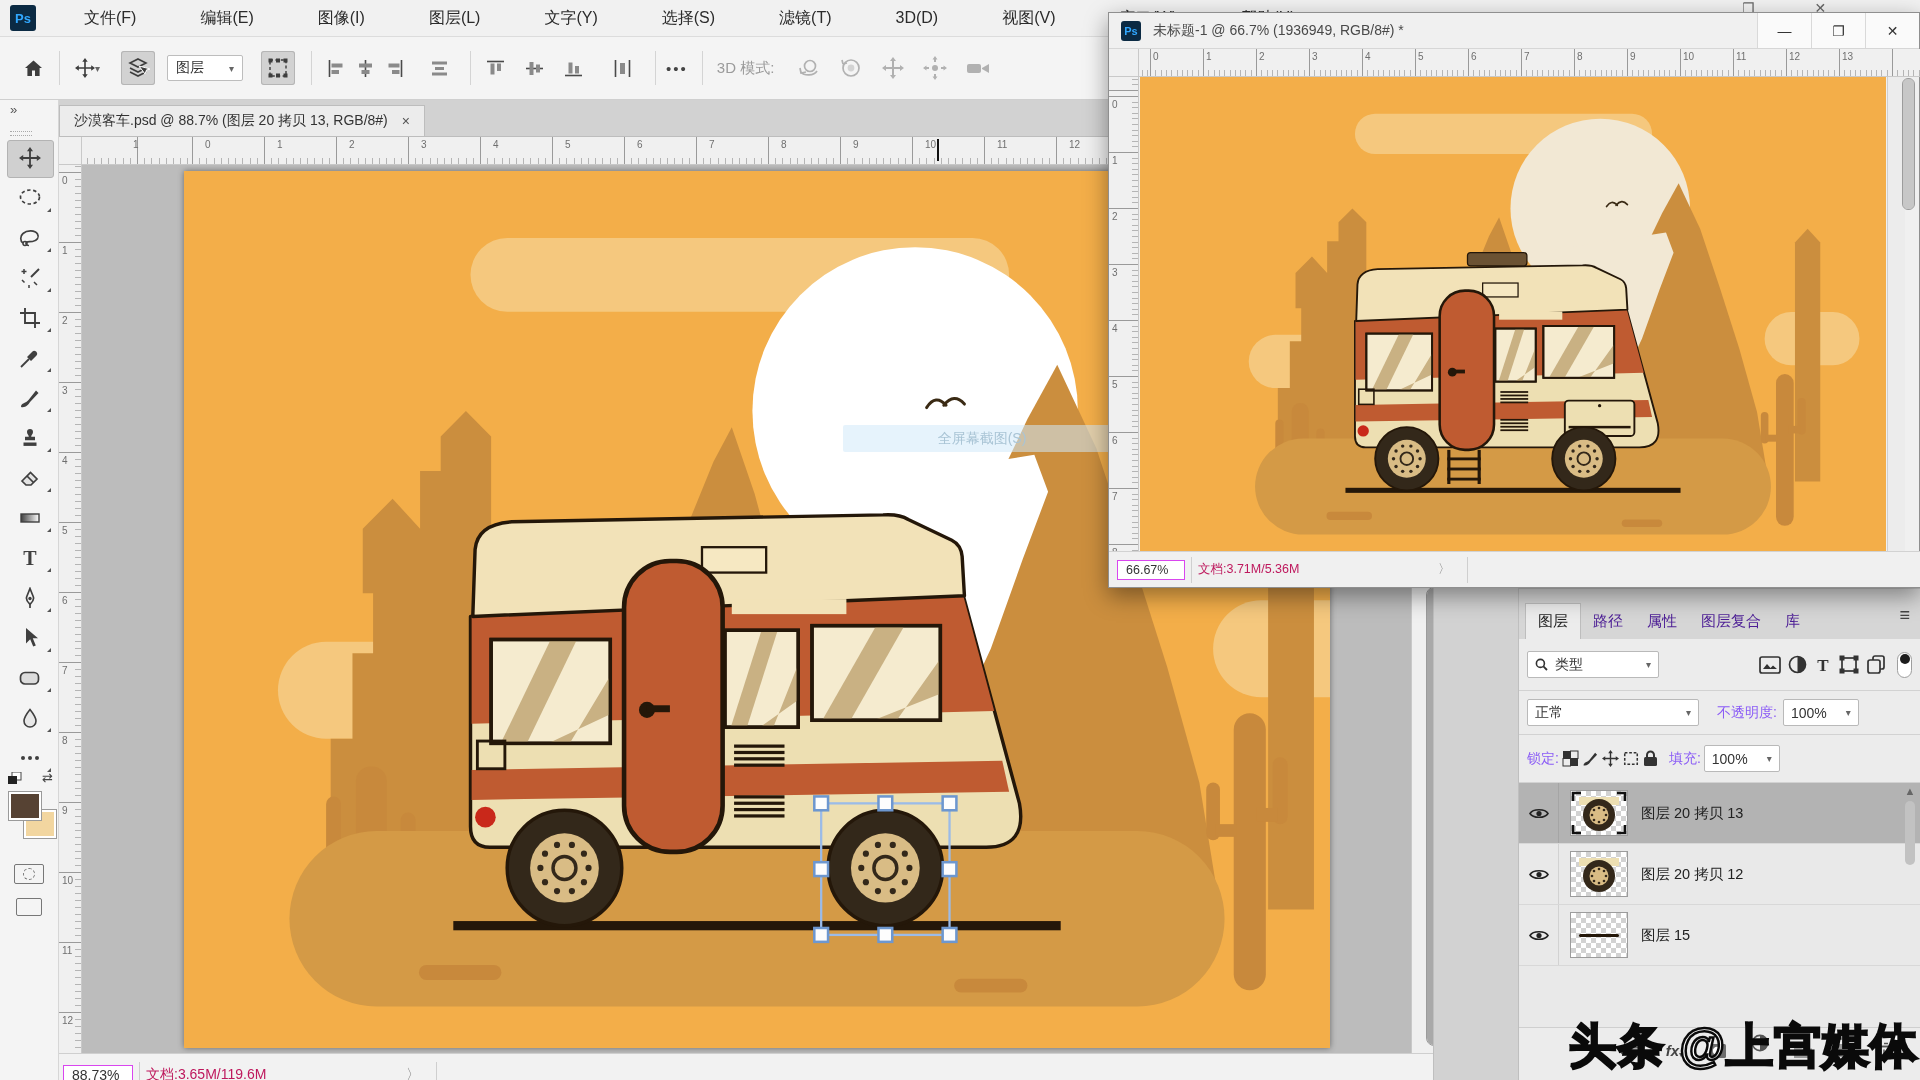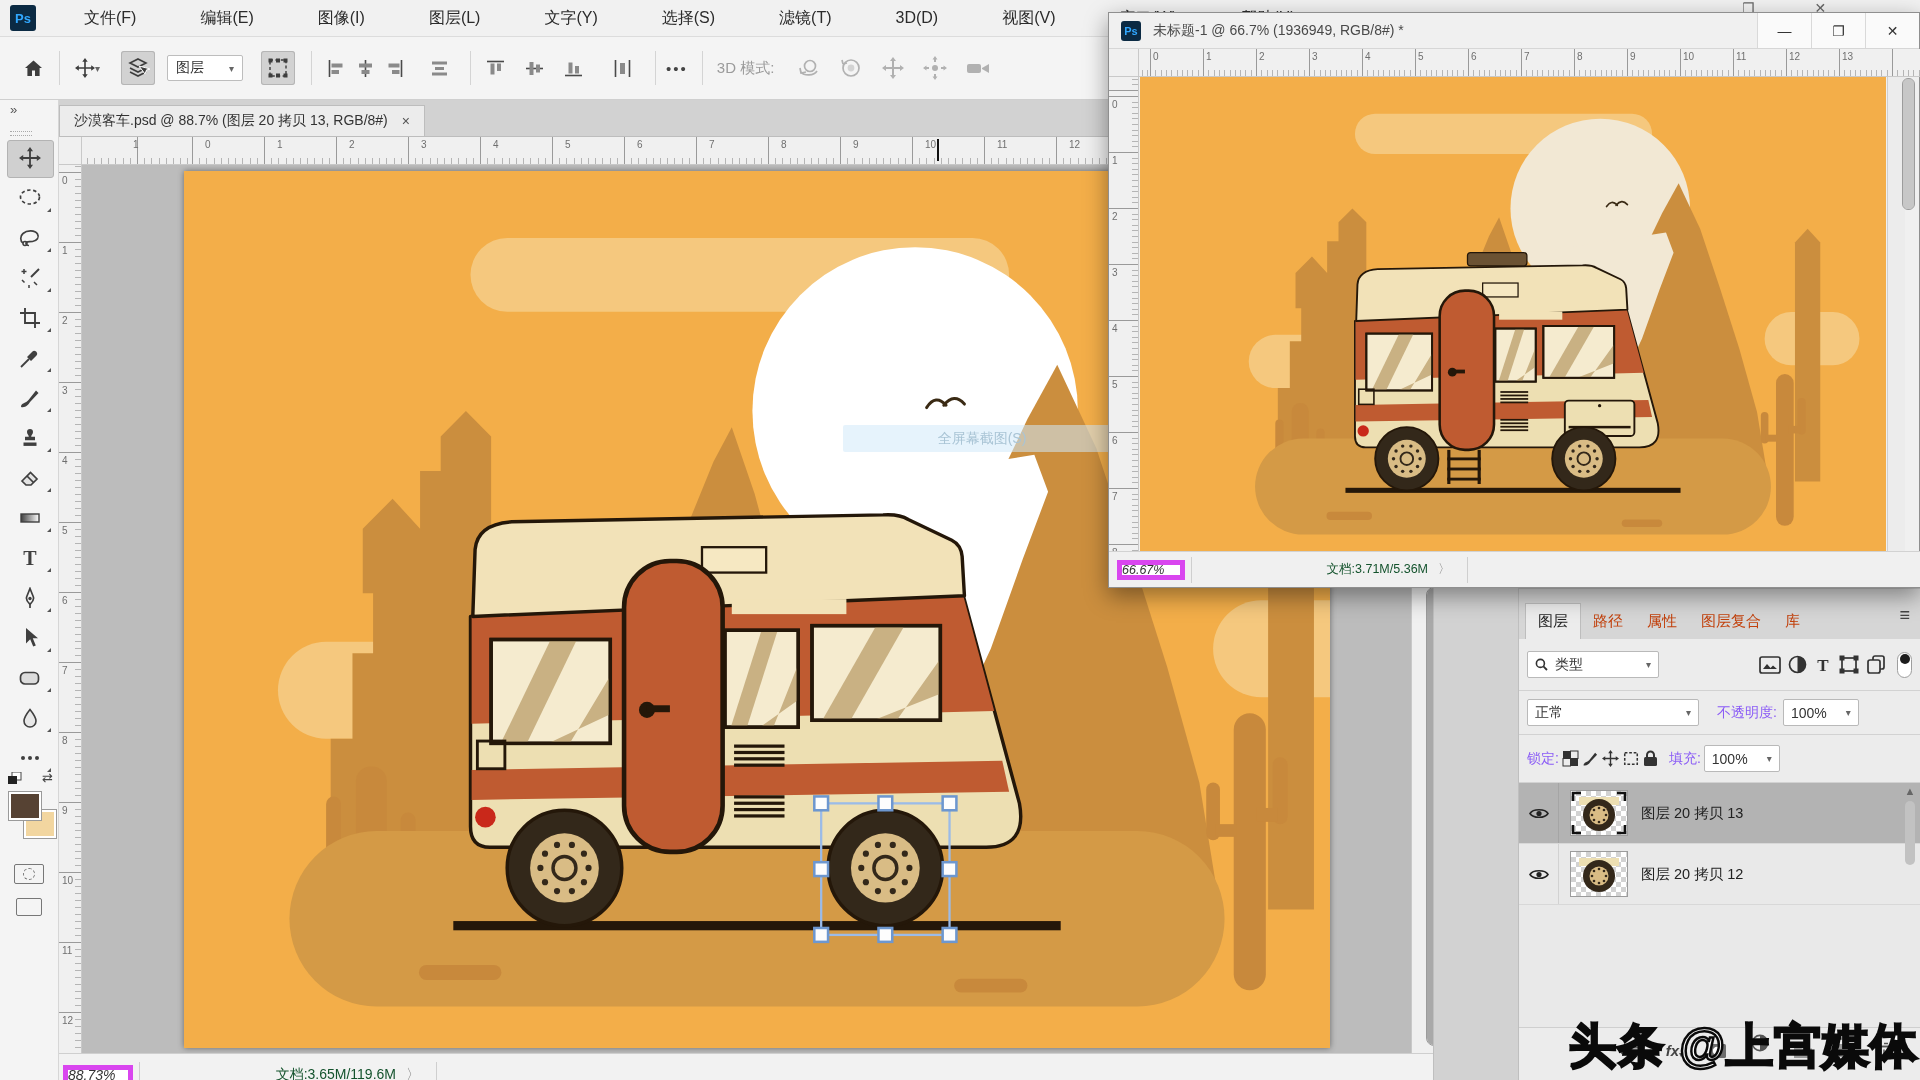--- a/index.html
+++ b/index.html
@@ -83,24 +83,24 @@
   #canvas-tooltip { left:784px; top:288px; width:278px; height:27px; background:rgba(210,233,249,.55);
     color:#a9c4d5; font-size:14px; display:flex; align-items:center; justify-content:center;
     border-radius:2px; z-index:3; }
   #main-vscroll { left:1352px; top:0; width:22px; height:916px; background:#f0f0f0; border-left:1px solid #c9c9c9; }
   #main-vscroll .thumb { position:absolute; left:3px; top:451px; width:15px; height:457px;
     background:#a9a9a9; border-radius:7px; }
 
   
   #statusbar { left:59px; top:1053px; width:1374px; height:43px; background:#f2f2f2;
     border-top:1px solid #cfcfcf; display:flex; align-items:center; font-size:14px; color:#555; z-index:3; }
-  .zoom-box { margin-left:4px; width:70px; height:20px; background:#fff; border:5px solid #d946ef;
-    display:flex; align-items:center; padding-left:0; color:#333;font-style:italic; }
+  .zoom-box { margin-left:4px; width:70px; height:20px; background:#fff; border:1px solid #d946ef;
+    display:flex; align-items:center; padding-left:8px; color:#333; }
   .st-sep { width:1px; height:26px; background:#cfcfcf; margin:0 6px; }
-  .doc-cell { width:250px; text-align:right; color:#14532d; }
+  .doc-cell { width:250px; text-align:left; color:#be185d; }
   .st-chev { color:#888; margin:0 10px; }
 
   
   #dockfiller { left:1433px; top:100px; width:85px; height:980px; background:#d2d2d2;
     border-left:1px solid #bfbfbf; z-index:2; }
 
   
   #floatwin { left:1108px; top:12px; width:812px; height:576px; background:#f0f0f0;
     border:1px solid #8f8f8f; box-shadow:0 8px 22px rgba(0,0,0,.4); z-index:50; }
   #fw-title { left:0; top:0; width:100%; height:36px; background:#f0f0f0; border-bottom:1px solid #d6d6d6;
@@ -125,21 +125,21 @@
   #fw-vscroll .thumb { position:absolute; left:3px; top:2px; width:11px; height:130px; background:#c7c7c7; border-radius:5px; }
   #fw-status { left:0; top:538px; width:812px; height:36px; background:#f0f0f0; border-top:1px solid #d2d2d2;
     display:flex; align-items:center; font-size:12.5px; }
   #fw-status .zoom-box { width:68px; }
   #fw-status .doc-cell { width:230px; }
 
   
   #layerspanel { left:1518px; top:588px; width:402px; height:492px; background:#ececec;
     border-left:1px solid #bfbfbf; border-top:1px solid #bfbfbf; z-index:40; font-size:14px; }
   #lp-tabs { height:50px; background:#d6d6d6; display:flex; align-items:flex-end; padding-left:6px; position:relative; }
-  .lp-tab { padding:8px 12px; font-size:15px; color:#c2410c; }
+  .lp-tab { padding:8px 12px; font-size:15px; color:#4c1d95; }
   .lp-tab.active { background:#ececec; color:#222; border:1px solid #bdbdbd; border-bottom:none; }
   #lp-menu { position:absolute; right:10px; top:16px; color:#444; font-size:18px; }
   .lp-row { display:flex; align-items:center; padding:0 8px; position:relative; }
   #lp-filter { height:52px; border-bottom:1px solid #d2d2d2; gap:7px; }
   .combo { background:#fff; border:1px solid #b9b9b9; border-radius:2px; height:27px;
     display:flex; align-items:center; padding:0 7px; gap:7px; color:#333; }
   #lp-blend { height:44px; border-bottom:1px solid #d2d2d2; gap:6px; }
   #lp-lock { height:48px; border-bottom:1px solid #d2d2d2; gap:3px; }
   .lp-label { color:#8b5cf6; }
   .pill { width:15px; height:26px; background:#fff; border:1px solid #9e9e9e; border-radius:8px; position:relative; margin-left:4px; }
@@ -894,20 +894,34 @@
               <circle cx="35" cy="24" r="1.3"></circle>
               <circle cx="23" cy="19" r="1.3"></circle>
               <circle cx="33" cy="19" r="1.3"></circle>
               <circle cx="23" cy="29" r="1.3"></circle>
               <circle cx="33" cy="29" r="1.3"></circle>
             </g>
           </svg>
       </span>
       <span class="layer-name">图层 20 拷贝 12</span>
     </div>
+    <div class="layer-row">
+      <span class="eye-cell">
+        <svg width="20" height="13" viewBox="0 0 20 13">
+            <path d="M1 6.5C4 1.5 16 1.5 19 6.5 16 11.5 4 11.5 1 6.5z" fill="none" stroke="#222" stroke-width="1.6"></path>
+            <circle cx="10" cy="6.5" r="2.6" fill="#222"></circle>
+          </svg>
+      </span>
+      <span class="thumb">
+        <svg width="56" height="44" viewBox="0 0 56 44">
+            <rect x="8" y="21" width="40" height="3" rx="1.5" fill="#241709"></rect>
+          </svg>
+      </span>
+      <span class="layer-name">图层 15</span>
+    </div>
   </div>
 
   <div id="lp-scroll">
     <div class="up">▲</div>
     <div class="thumb2"></div>
   </div>
 
   <div id="lp-bottom">
     <svg width="22" height="14" viewBox="0 0 22 14">
         <rect x="1" y="3.5" width="11" height="7" rx="3.5" fill="none" stroke="#666" stroke-width="1.8"></rect>

